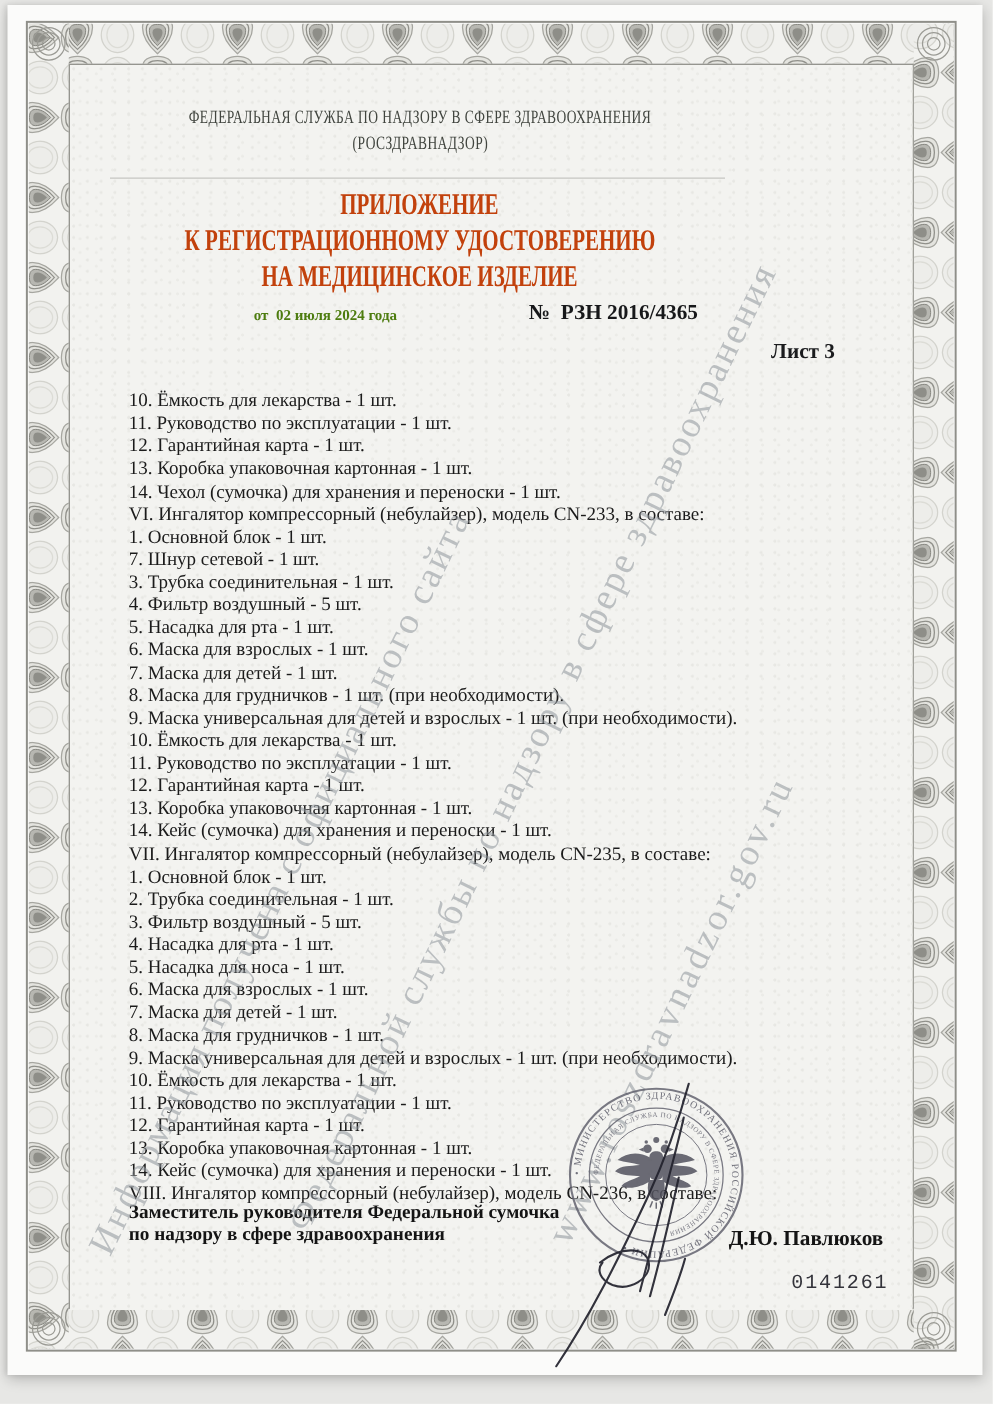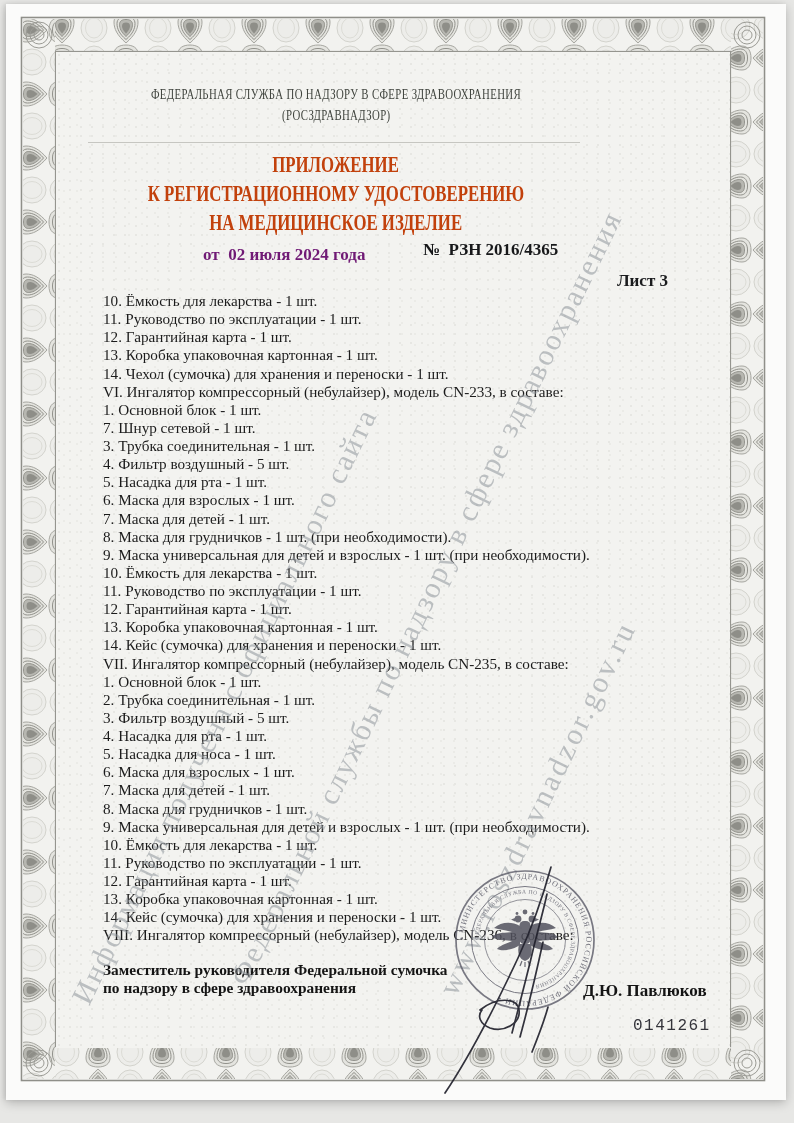--- a/index.html
+++ b/index.html
@@ -16,24 +16,24 @@
              radial-gradient(circle at 8px 7px, #ebebe7 1px, rgba(0,0,0,0) 1.4px);
            background-size:11px 9px,13px 11px;}
   .abs{position:absolute;}
   .cond{display:inline-block;transform:scaleX(.72);transform-origin:50% 50%;white-space:nowrap;}
   .cond2{display:inline-block;transform:scaleX(.70);transform-origin:50% 50%;white-space:nowrap;}
   .org{left:56px;top:84px;width:560px;text-align:center;font-size:15px;line-height:21px;
        color:#41453f;letter-spacing:.5px;}
   .rule{left:88px;top:142px;width:492px;height:1px;background:#c6c6c1;}
   .doc-title{left:56px;top:150px;width:560px;text-align:center;font-weight:bold;
              font-size:24px;line-height:29px;color:#c2410c;}
-  .date{left:203px;top:245px;font-weight:bold;font-size:17px;color:#701a75;white-space:pre;}
+  .date{left:203px;top:245px;font-weight:bold;font-size:12px;color:#4d7c0f;white-space:pre;}
   .number{left:423px;top:240px;font-weight:bold;font-size:17px;color:#17181a;white-space:pre;}
   .sheet{left:596px;top:271px;width:72px;text-align:right;font-weight:bold;font-size:17px;color:#1b1c1e;}
-  .items{left:103px;top:292px;width:560px;font-size:15.2px;line-height:18.12px;color:#1b1b1b;}
+  .items{left:103px;top:312px;width:560px;font-size:15.2px;line-height:18.12px;color:#1b1b1b;}
   .items .li{white-space:nowrap;}
   .sig-post{left:103px;top:961px;font-weight:bold;font-size:15.4px;line-height:18px;color:#141414;}
   .sig-name{left:583px;top:981px;font-weight:bold;font-size:17px;color:#141414;white-space:nowrap;}
   .serial{left:633px;top:1017px;font-family:"Liberation Mono","DejaVu Sans Mono",monospace;
           font-size:16px;letter-spacing:1.5px;color:#33333a;}
   .wm{position:absolute;white-space:nowrap;color:#8f959b;opacity:.55;font-size:30px;
       letter-spacing:2px;transform-origin:0 50%;transform:rotate(-64deg);}
   .wm.latin{letter-spacing:3px;}
   #wm1{left:80px;top:985px;}
   #wm2{left:238px;top:966px;}

